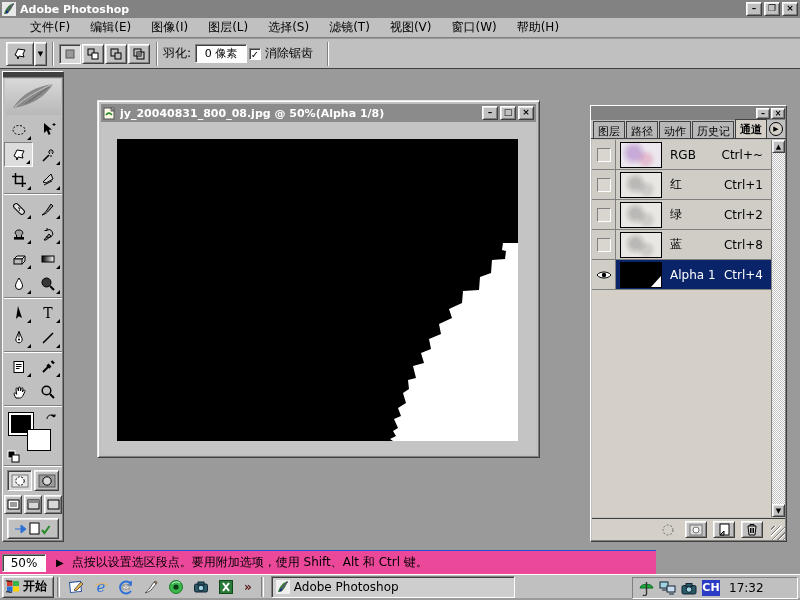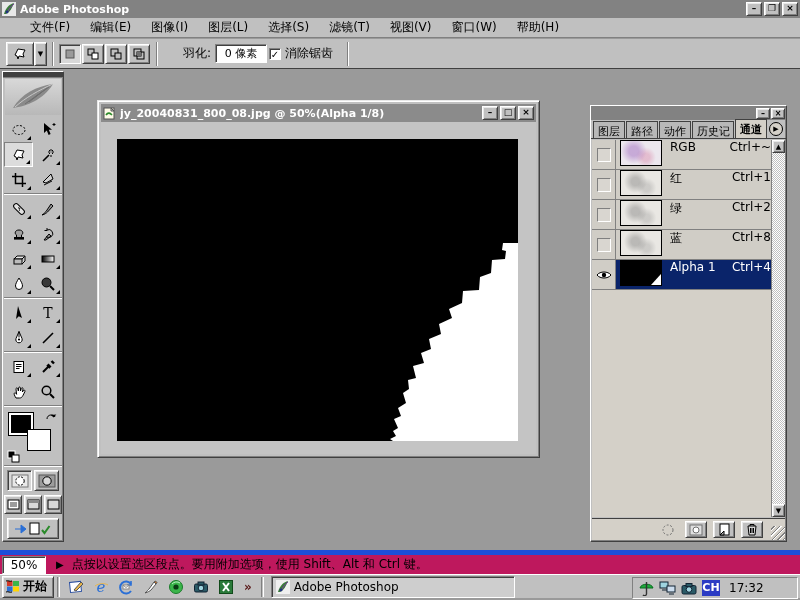--- a/index.html
+++ b/index.html
@@ -64,37 +64,37 @@
   .palbtn { width:14px; height:11px; font-size:8px; line-height:9px; text-align:center; font-weight:bold; margin-left:1px; }
   #pal-tabs { height:19px; display:flex; align-items:flex-end; border-bottom:1px solid #404040; padding-left:2px; position:relative; }
   .ptab { height:17px; padding:2px 4px 0; border:1px solid #404040; border-bottom:none; background:#b8b8b8; font-size:11px; white-space:nowrap; overflow:hidden; margin-right:1px; }
   .ptab.active { background:#d4d0c8; height:19px; font-weight:bold; position:relative; z-index:2; }
   .ptab.clip { max-width:42px; }
   #pal-menu-btn { position:absolute; right:3px; top:2px; width:14px; height:14px; border-radius:50%; border:1px solid #000; background:#d4d0c8; font-size:7px; line-height:12px; text-align:center; }
   #chan-list { position:absolute; left:1px; right:15px; top:34px; }
   .chan-row { height:30px; display:flex; align-items:stretch; border-bottom:1px solid #808080; background:#d0cdc6; }
   .eye-well { width:24px; border-right:1px solid #808080; display:flex; align-items:center; justify-content:center; background:#d0cdc6; }
   .eye-box { width:14px; height:14px; border:1px solid; border-color:#808080 #fff #fff #808080; background:#d9d6d0; }
-  .chan-main { flex:1; display:flex; padding-left:4px; }
+  .chan-main { flex:1; display:flex; align-items:center; padding-left:4px; }
   .chan-row.sel .chan-main { background:#0A246A; color:#fff; }
   .thumb { width:42px; height:26px; border:1px solid #000; margin-right:8px; flex:none; }
   .th-color { background: radial-gradient(circle at 32% 42%, rgba(168,120,196,.55) 0 16%, transparent 42%), radial-gradient(circle at 62% 68%, rgba(214,122,158,.38) 0 13%, transparent 34%), #ece7ee; }
   .th-gray  { background: radial-gradient(circle at 36% 44%, rgba(110,110,110,.38) 0 14%, transparent 40%), radial-gradient(circle at 64% 70%, rgba(140,140,140,.30) 0 12%, transparent 32%), #e9e7e3; }
   .chan-name { flex:1; font-size:12px; }
-  .chan-key { font-size:12px; }
+  .chan-key { padding-right:8px; font-size:12px; }
   #pal-scroll { position:absolute; top:34px; right:1px; width:14px; bottom:24px; background:
       conic-gradient(#fff 0 25%, #c0c0c0 0 50%, #fff 0 75%, #c0c0c0 0) 0 0/2px 2px; border-left:1px solid #808080; }
   .scr { position:absolute; left:0; width:13px; height:13px; font-size:7px; line-height:12px; text-align:center; }
   #pal-empty { position:absolute; left:1px; right:15px; top:184px; bottom:24px; background:#d4d0c8; }
   #pal-bottom { position:absolute; left:1px; right:1px; bottom:1px; height:22px; border-top:1px solid #404040; background:#d4d0c8; display:flex; align-items:center; justify-content:flex-end; gap:6px; padding-right:22px; }
   .pbtn { width:22px; height:17px; display:flex; align-items:center; justify-content:center; }
   #grip { position:absolute; right:1px; bottom:1px; width:14px; height:14px; background:repeating-linear-gradient(135deg,#d4d0c8 0 2px,#808080 2px 3px,#fff 3px 4px); }
 
   
-  #statusbar { position:absolute; left:0; top:550px; width:800px; height:24px; background:#be185d; border-top:5px solid #1d4ed8; display:flex; align-items:center; }
+  #statusbar { position:absolute; left:0; top:550px; width:656px; height:24px; background:#ec4899; border-top:1px solid #1d4ed8; display:flex; align-items:center; }
   #zoom-box { width:44px; height:18px; margin-left:2px; text-align:center; line-height:16px; font-size:12px; }
   #doc-size { width:235px; height:18px; margin-left:4px; padding-left:6px; line-height:18px; font-size:12px; border-right:1px solid #808080; box-shadow:1px 0 0 #fff; }
   #status-arrow { margin:0 8px 0 10px; font-size:10px; }
   #status-hint { font-size:12px; }
 
   
   #taskbar { position:absolute; left:0; top:574px; width:800px; height:24px; background:#c0c0c0; border-top:1px solid #fff; display:flex; align-items:center; }
   #start-btn { height:22px; margin-left:2px; display:flex; align-items:center; padding:0 6px 0 3px; font-weight:bold; gap:3px; }
   .tb-sep { width:3px; height:20px; margin:0 3px; border-left:1px solid #808080; border-right:1px solid #fff; }
   #quicklaunch { display:flex; align-items:center; gap:7px; padding:0 4px; }
@@ -166,21 +166,21 @@
         </svg>
       </span>
     <span class="modebtn bout">
       <svg width="12" height="12" viewBox="0 0 12 12">
           <rect x="1" y="1" width="7" height="7" fill="none" stroke="#000"></rect>
           <rect x="4" y="4" width="7" height="7" fill="none" stroke="#000"></rect>
           <rect x="4" y="4" width="4" height="4" fill="#707070"></rect>
         </svg>
       </span>
     <span class="vsep"></span>
-    <span style="margin-left:20px;">羽化:</span>
+    <span style="margin-left:0;">羽化:</span>
     <span id="feather-box" class="well">0 像素</span>
     <span class="cbx">✓</span>
     <span>消除锯齿</span>
     <span class="vsep" style="margin-left:14px;"></span>
   </div>
 
   <div id="toolbox">
     <div class="drag"></div>
     <div class="logo">
       <svg width="48" height="30" viewBox="0 0 48 30">

